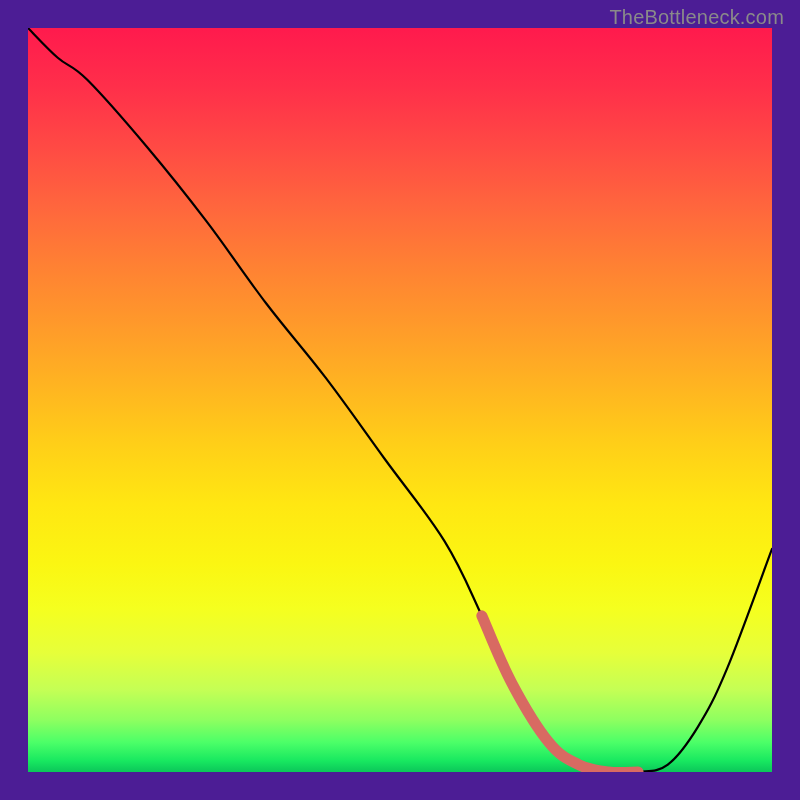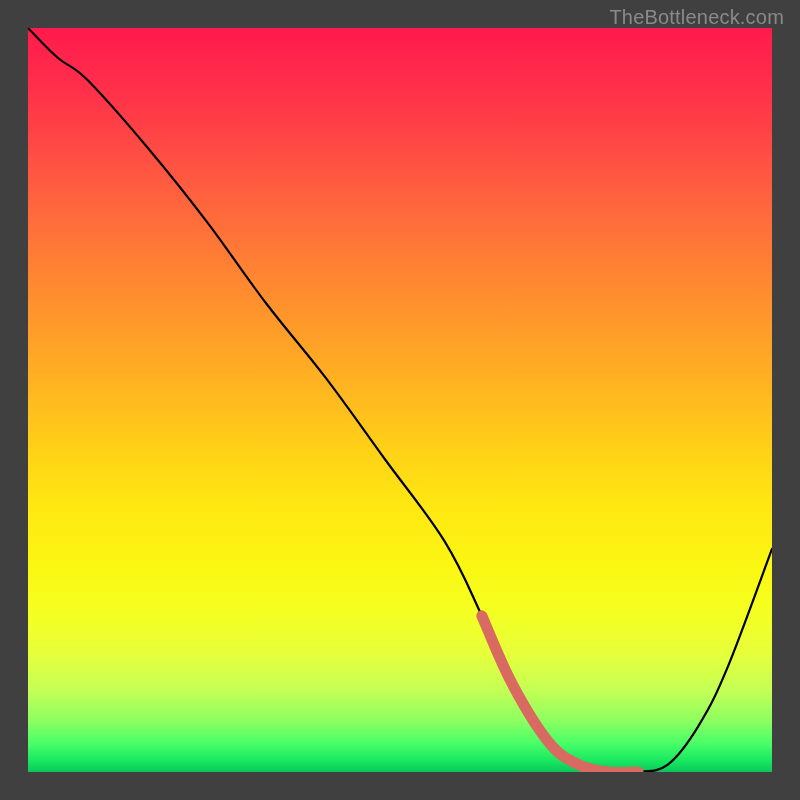--- a/index.html
+++ b/index.html
@@ -10,21 +10,21 @@
     background: #000;
     overflow: hidden;
     font-family: Arial, Helvetica, sans-serif;
   }
   .frame {
     position: absolute;
     left: 0;
     top: 0;
     width: 800px;
     height: 800px;
-    background: #404040;
+    background: #4c1d95;
     text-align: center;
   }
   .plot-area {
     position: absolute;
     left: 28px;
     top: 28px;
     width: 744px;
     height: 744px;
     overflow: hidden;
   }

